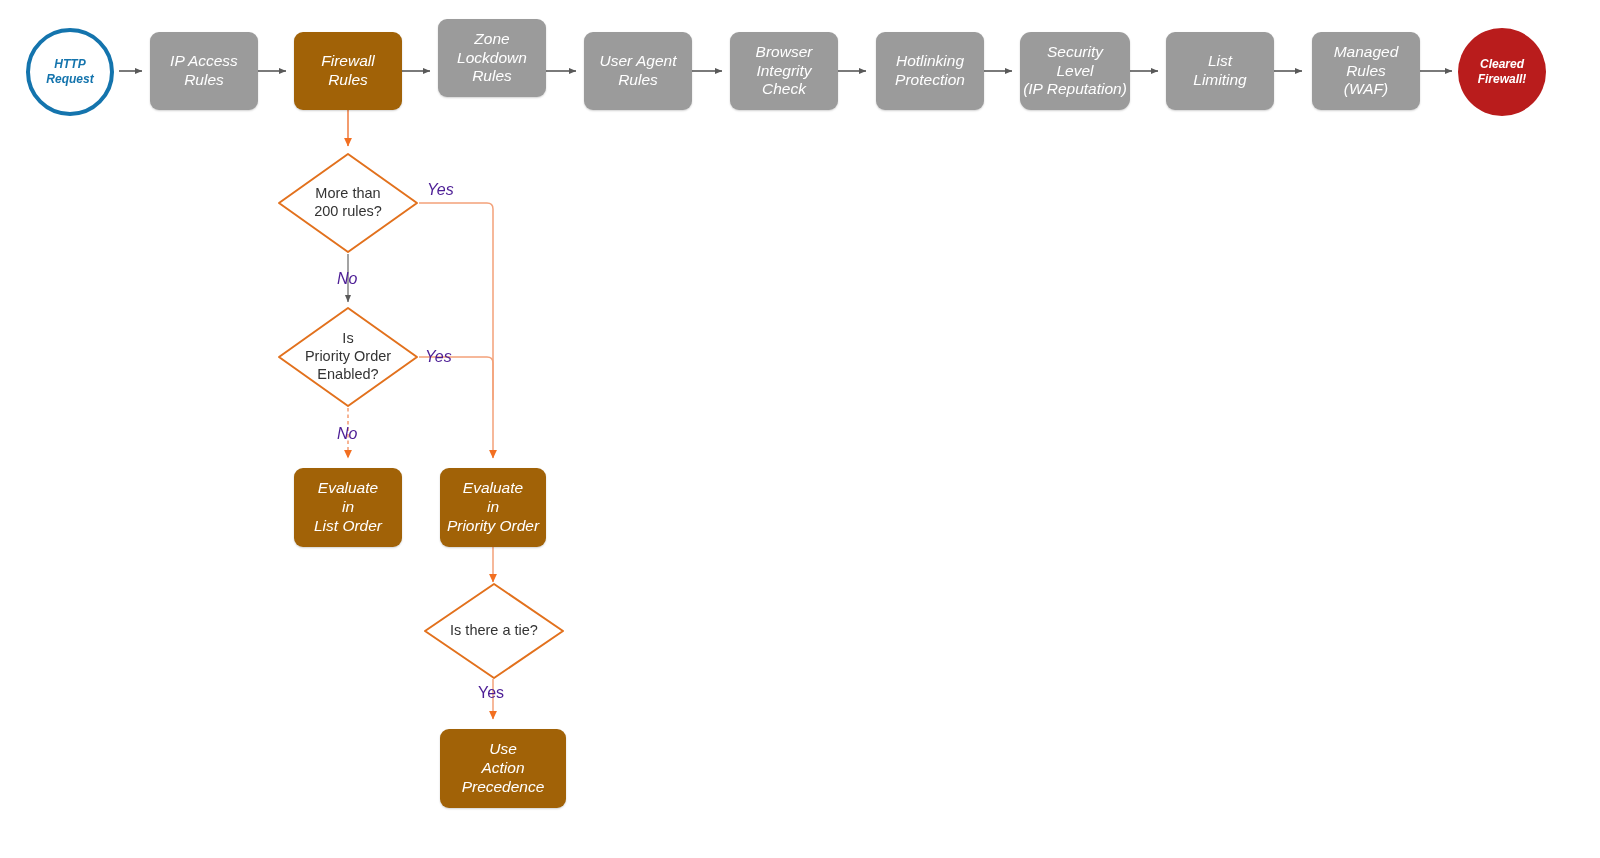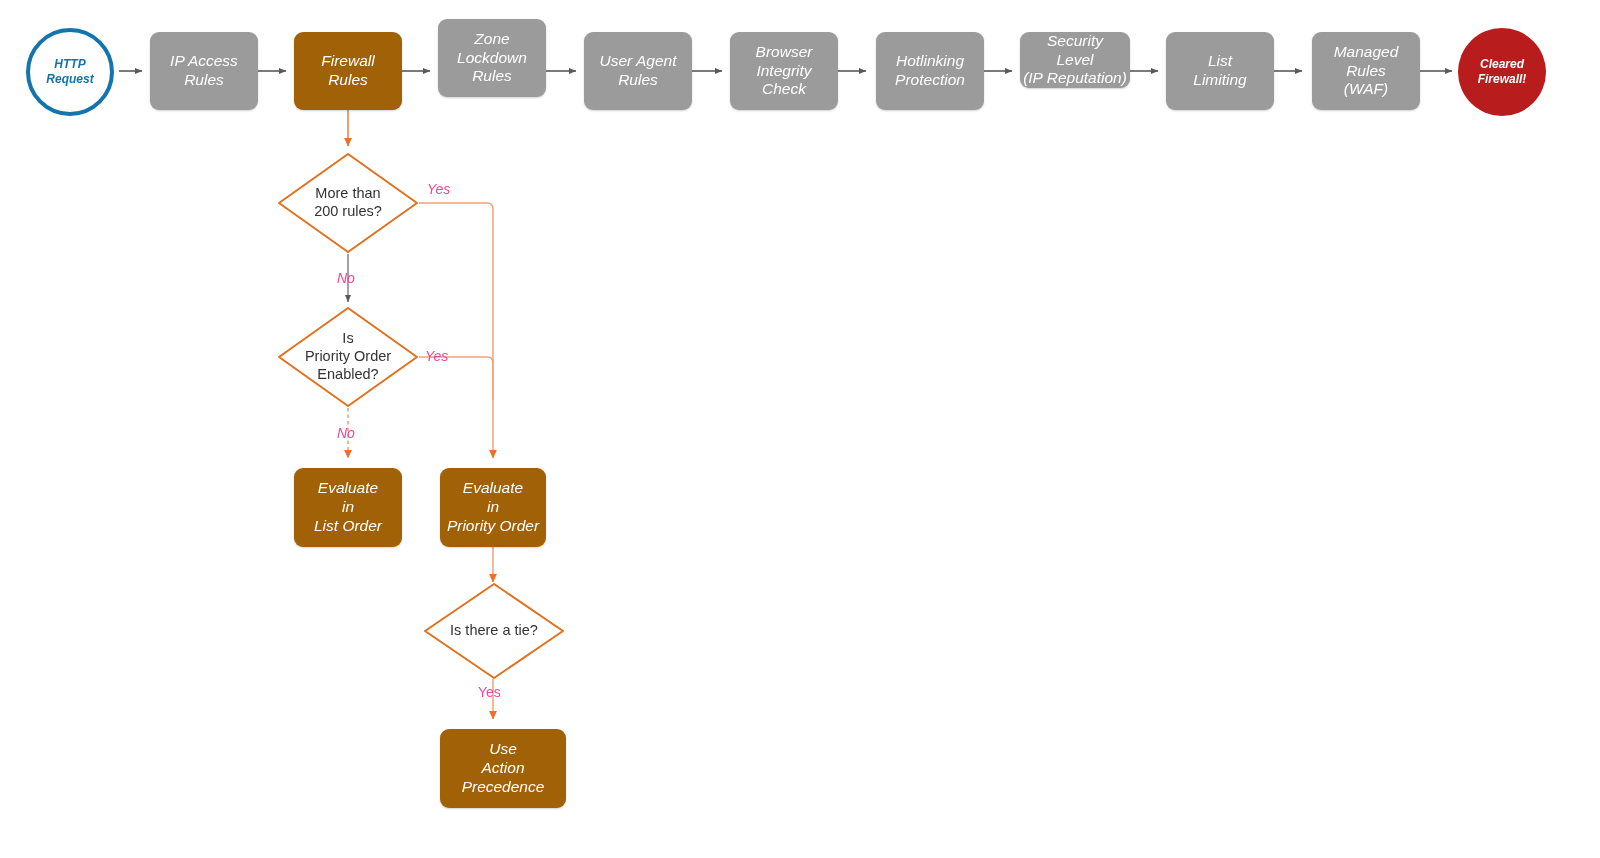--- a/index.html
+++ b/index.html
@@ -79,22 +79,22 @@
     text-align: center;
     font-size: 14.5px;
     color: #333333;
     white-space: pre-line;
     line-height: 1.24;
   }
 
   
   .edge-label {
     position: absolute;
-    font-size: 14px;
-    color: #ec4899;
+    font-size: 16px;
+    color: #4c1d95;
     white-space: nowrap;
   }
   .edge-label.ital { font-style: italic; }
 </style>
 </head>
 <body>
 
 <svg id="canvas" viewBox="0 0 1600 858" xmlns="http://www.w3.org/2000/svg">
   <defs>
     <marker id="arrow-gray" markerWidth="9" markerHeight="9" refX="7.4" refY="3.2" orient="auto" markerUnits="userSpaceOnUse">
@@ -171,21 +171,21 @@
 <div class="node box gray" style="left:584px; top:32px; width:108px; height:78px;">User Agent
 Rules</div>
 
 <div class="node box gray" style="left:730px; top:32px; width:108px; height:78px;">Browser
 Integrity
 Check</div>
 
 <div class="node box gray" style="left:876px; top:32px; width:108px; height:78px;">Hotlinking
 Protection</div>
 
-<div class="node box gray" style="left:1020px; top:32px; width:110px; height:56px;">Security
+<div class="node box gray" style="left:1020px; top:32px; width:110px; height:78px;border-radius:11px;">Security
 Level
 (IP Reputation)</div>
 
 <div class="node box gray" style="left:1166px; top:32px; width:108px; height:78px;">List
 Limiting</div>
 
 <div class="node box gray" style="left:1312px; top:32px; width:108px; height:78px;">Managed
 Rules
 (WAF)</div>
 

